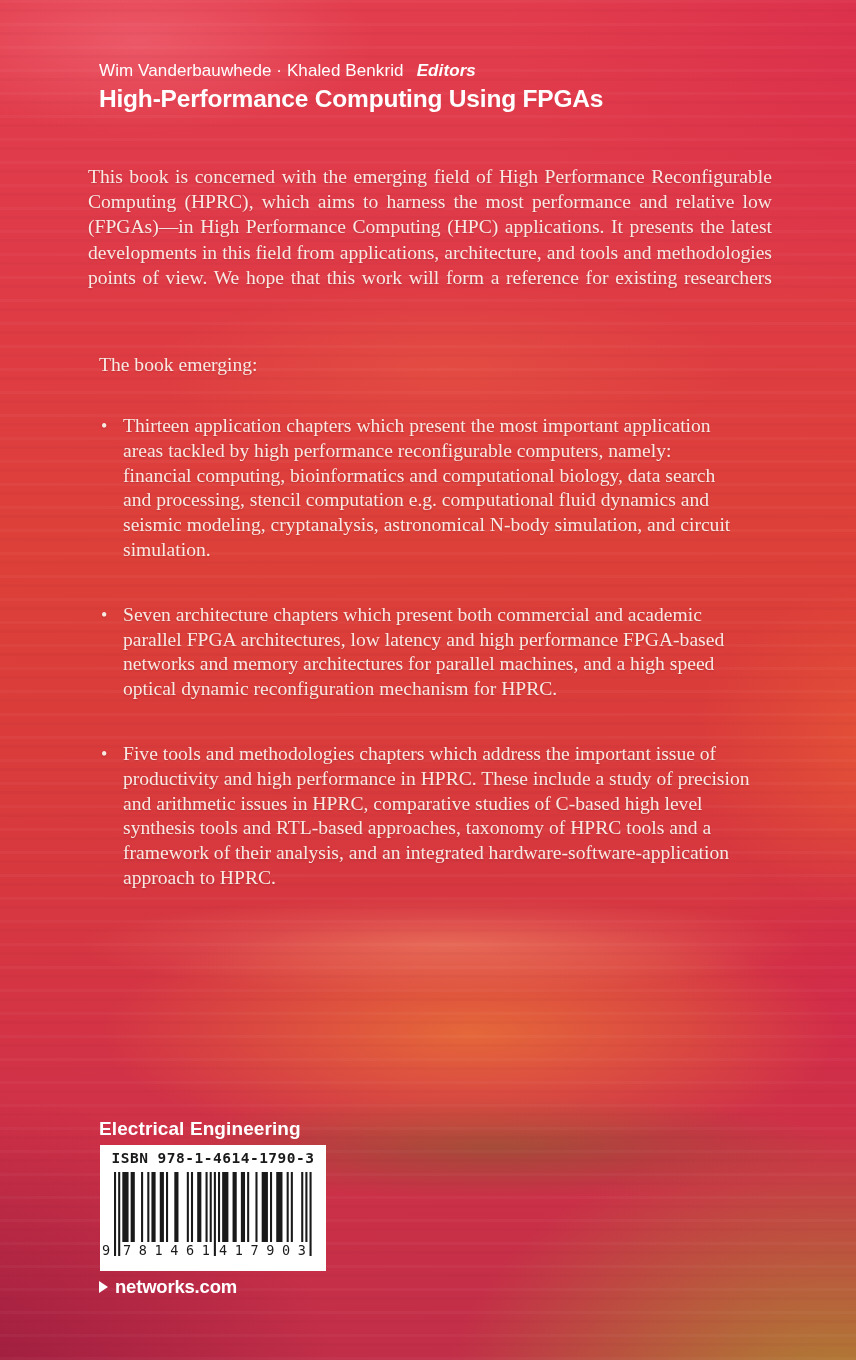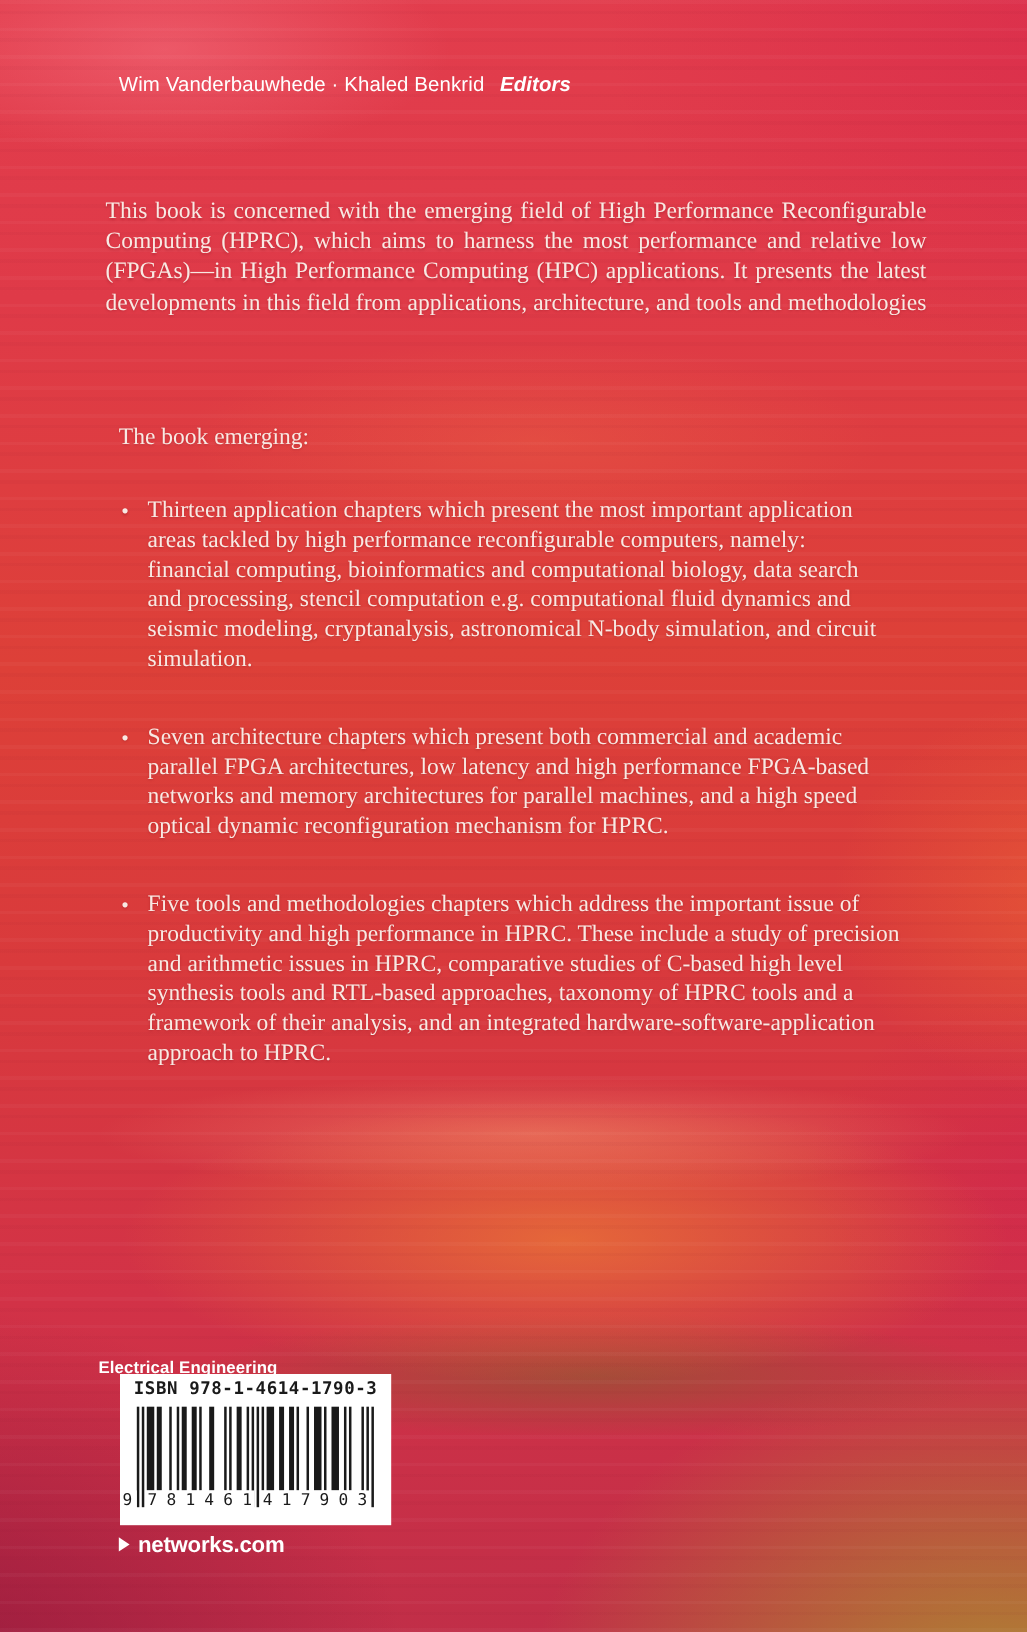--- a/index.html
+++ b/index.html
@@ -70,22 +70,22 @@
     line-height:24.8px;
   }
   .bullet-list li::before{
     content:"\2022";
     position:absolute;left:2px;top:0;
     font-size:18px;
   }
 
   
   .category-label{
-    position:absolute;left:82px;top:1118px;
-    color:var(--text_white,#fff);font-size:14px;font-weight:700;letter-spacing:.1px;margin-top:13px;
+    position:absolute;left:99px;top:1118px;
+    color:var(--text_white,#fff);font-size:19px;font-weight:700;letter-spacing:.1px;
   }
   .barcode-box{
     position:absolute;left:100px;top:1145px;width:226px;height:126px;
     background:var(--barcode_bg,#fff);
   }
   .isbn-line{
     position:absolute;left:0;top:5px;width:100%;
     text-align:center;
     font-family:"DejaVu Sans Mono","Liberation Mono",monospace;
     font-weight:700;font-size:14.5px;letter-spacing:.5px;
@@ -120,26 +120,28 @@
 </head>
 <body>
 
 <div class="page">
   <div class="streaks"></div>
 
   <div class="editors-line">
     <span>Wim Vanderbauwhede · Khaled Benkrid</span><span class="ed-label">Editors</span>
   </div>
 
+  <div class="book-title">High-Performance Computing Using FPGAs</div>
 
   <div class="abstract serif">
       <div class="tline">This book is concerned with the emerging field of High Performance Reconfigurable</div>
       <div class="tline">Computing (HPRC), which aims to harness the most performance and relative low</div>
       <div class="tline">(FPGAs)—in High Performance Computing (HPC) applications. It presents the latest</div>
       <div class="tline">developments in this field from applications, architecture, and tools and methodologies</div>
+      <div class="tline">points of view. We hope that this work will form a reference for existing researchers</div>
     </div>
 
   <div class="includes-heading serif">The book emerging:</div>
 
   <ul class="bullet-list serif">
     <li>
       <span class="bullet-text"><div class="tline">Thirteen application chapters which present the most important application</div><div class="tline">areas tackled by high performance reconfigurable computers, namely:</div><div class="tline">financial computing, bioinformatics and computational biology, data search</div><div class="tline">and processing, stencil computation e.g. computational fluid dynamics and</div><div class="tline">seismic modeling, cryptanalysis, astronomical N-body simulation, and circuit</div><div class="tline tline-last">simulation.</div></span>
     </li>
     <li>
       <span class="bullet-text"><div class="tline">Seven architecture chapters which present both commercial and academic</div><div class="tline">parallel FPGA architectures, low latency and high performance FPGA-based</div><div class="tline">networks and memory architectures for parallel machines, and a high speed</div><div class="tline tline-last">optical dynamic reconfiguration mechanism for HPRC.</div></span>

